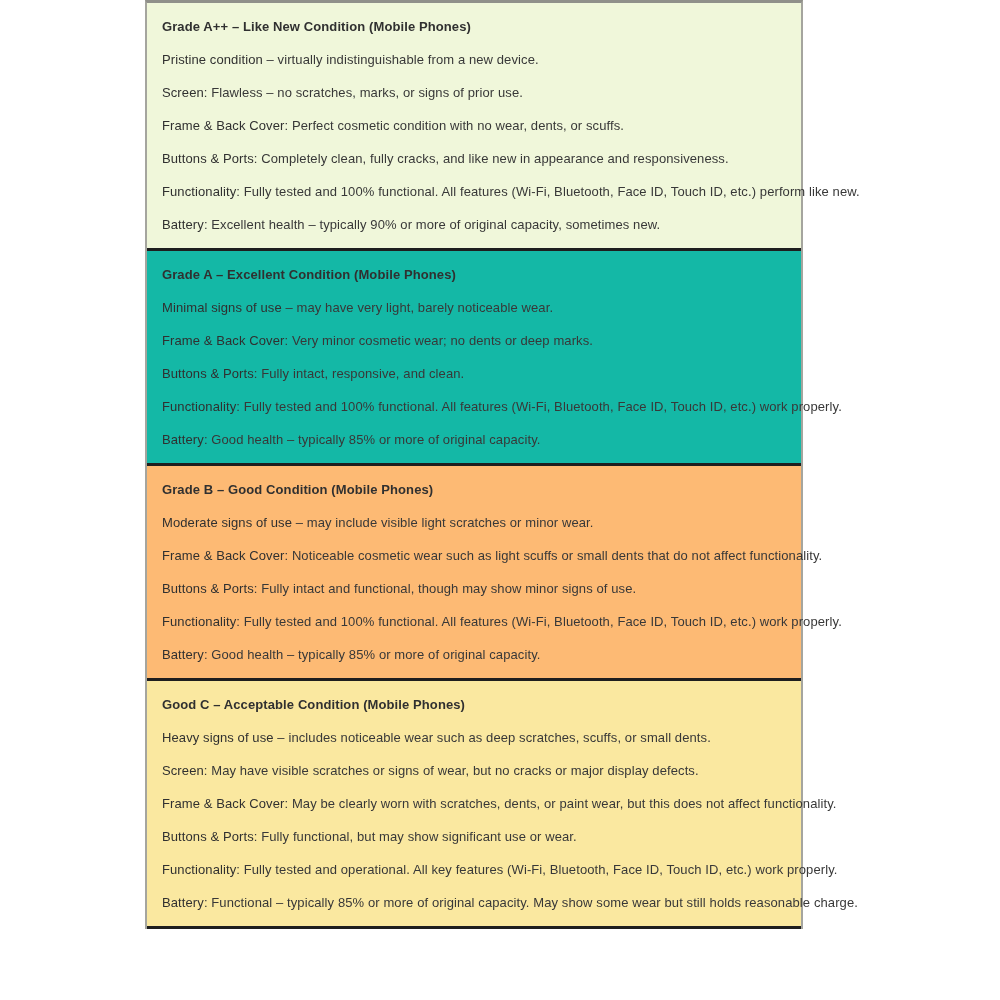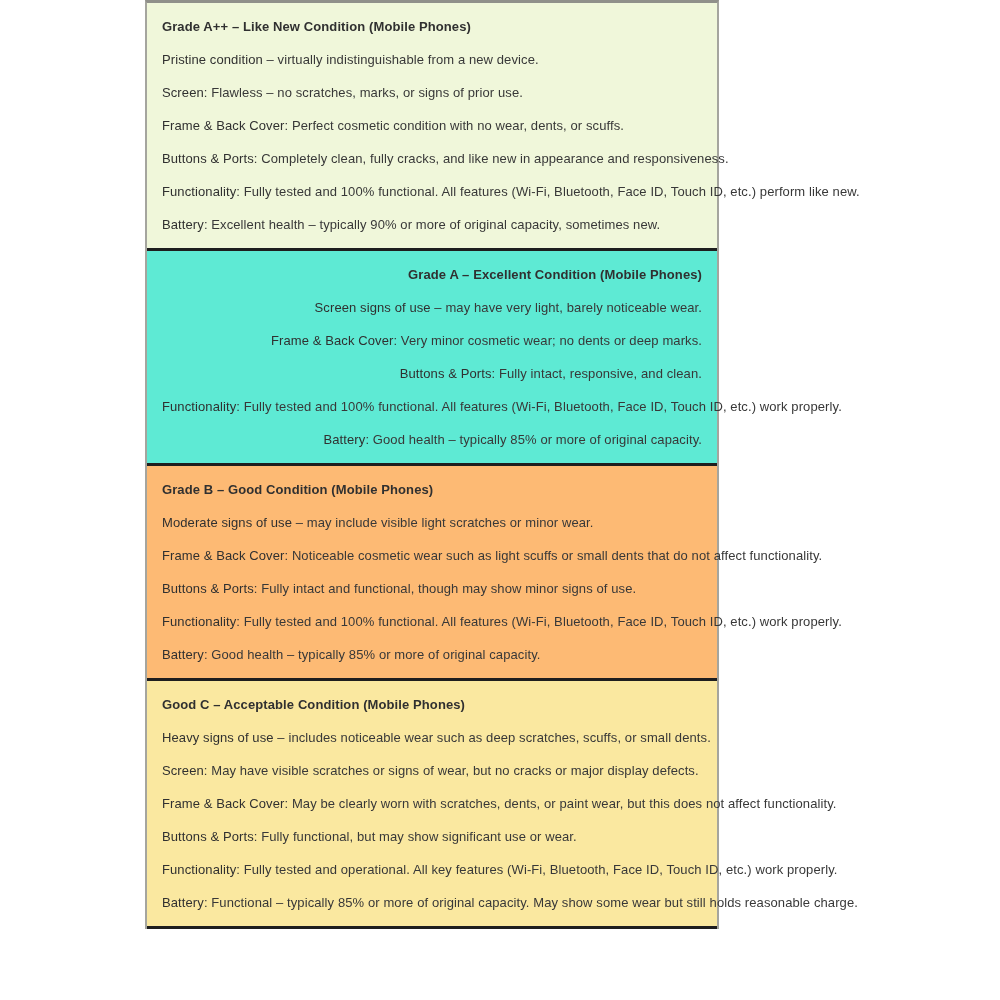--- a/index.html
+++ b/index.html
@@ -9,21 +9,21 @@
     width: 1000px;
     height: 1000px;
     overflow: hidden;
     font-family: "Liberation Sans", "DejaVu Sans", sans-serif;
   }
   .sheet {
     box-sizing: border-box;
     position: absolute;
     left: 145px;
     top: 0;
-    width: 574px;
+    width: 658px;
     border-top: 3px solid #90908a;
     border-left: 2px solid #a5a59e;
     border-right: 2px solid #a5a59e;
     background: #ffffff;
   }
   .grade-section {
     box-sizing: border-box;
     padding: 7px 15px;
     border-bottom: 3px solid #1e1e1e;
   }
@@ -50,23 +50,23 @@
 <main class="sheet">
     <section class="grade-section" style="background: rgb(240, 247, 218);">
       <p class="line section-title">Grade A++ – Like New Condition (Mobile Phones)</p>
       <p class="line"><strong>Pristine condition</strong><span> – virtually indistinguishable from a new device.</span></p>
       <p class="line"><strong>Screen</strong><span>: Flawless – no scratches, marks, or signs of prior use.</span></p>
       <p class="line"><strong>Frame &amp; Back Cover</strong><span>: Perfect cosmetic condition with no wear, dents, or scuffs.</span></p>
       <p class="line"><strong>Buttons &amp; Ports</strong><span>: Completely clean, fully cracks, and like new in appearance and responsiveness.</span></p>
       <p class="line"><strong>Functionality</strong><span>: Fully tested and 100% functional. All features (Wi-Fi, Bluetooth, Face ID, Touch ID, etc.) perform like new.</span></p>
       <p class="line"><strong>Battery</strong><span>: Excellent health – typically 90% or more of original capacity, sometimes new.</span></p>
     </section>
-    <section class="grade-section" style="background: #5eead4; text-align: right;">
+    <section class="grade-section" style="background: #14b8a6;">
       <p class="line section-title">Grade A – Excellent Condition (Mobile Phones)</p>
-      <p class="line"><strong>Screen signs of use</strong><span> – may have very light, barely noticeable wear.</span></p>
+      <p class="line"><strong>Minimal signs of use</strong><span> – may have very light, barely noticeable wear.</span></p>
       <p class="line"><strong>Frame &amp; Back Cover</strong><span>: Very minor cosmetic wear; no dents or deep marks.</span></p>
       <p class="line"><strong>Buttons &amp; Ports</strong><span>: Fully intact, responsive, and clean.</span></p>
       <p class="line"><strong>Functionality</strong><span>: Fully tested and 100% functional. All features (Wi-Fi, Bluetooth, Face ID, Touch ID, etc.) work properly.</span></p>
       <p class="line"><strong>Battery</strong><span>: Good health – typically 85% or more of original capacity.</span></p>
     </section>
     <section class="grade-section" style="background: #fdba74;">
       <p class="line section-title">Grade B – Good Condition (Mobile Phones)</p>
       <p class="line"><strong>Moderate signs of use</strong><span> – may include visible light scratches or minor wear.</span></p>
       <p class="line"><strong>Frame &amp; Back Cover</strong><span>: Noticeable cosmetic wear such as light scuffs or small dents that do not affect functionality.</span></p>
       <p class="line"><strong>Buttons &amp; Ports</strong><span>: Fully intact and functional, though may show minor signs of use.</span></p>

